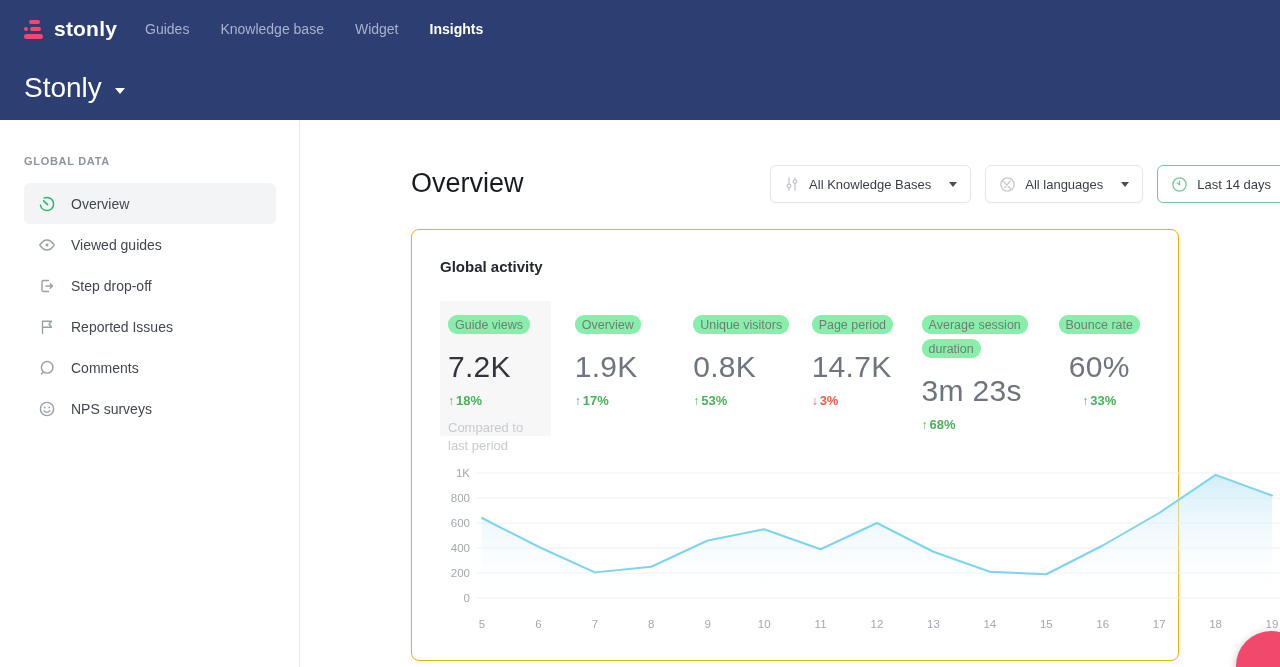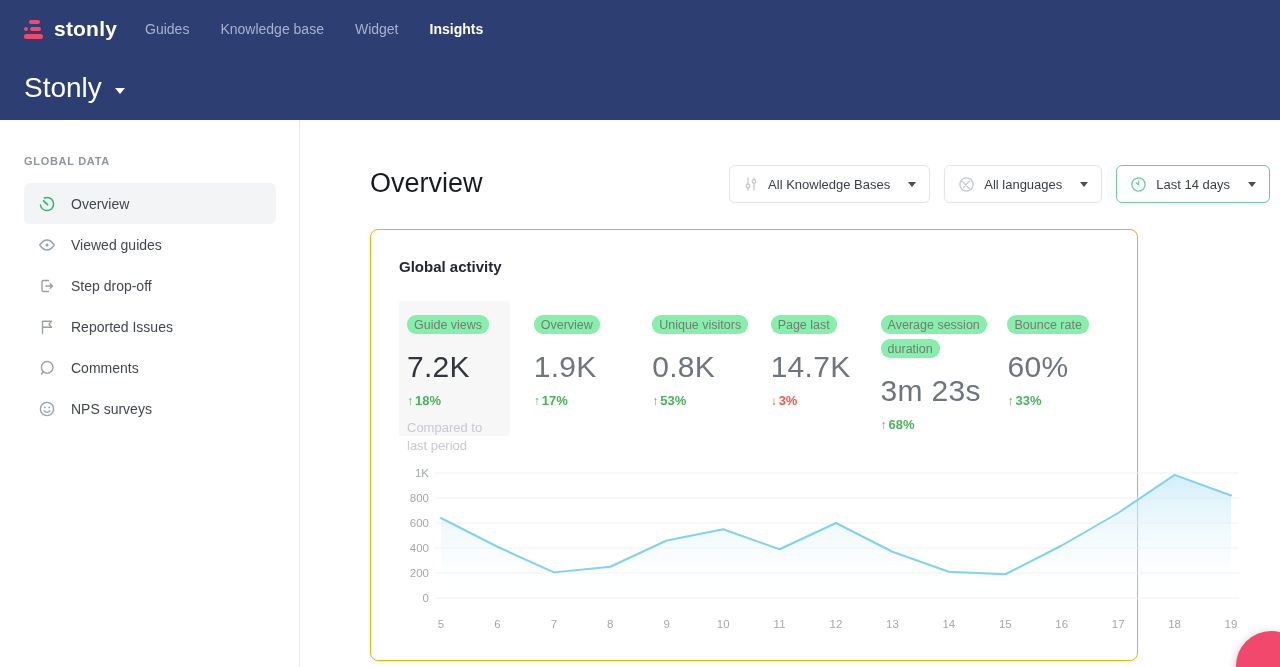--- a/index.html
+++ b/index.html
@@ -15,21 +15,21 @@
   .logo-icon .b { background:#f2486b; border-radius:3px; height:4.2px; }
   .logo-text { color:#ffffff; font-size:21px; font-weight:bold; letter-spacing:.2px; }
   .nav-item { color:#a8b2cf; font-size:14px; margin-right:31px; cursor:pointer; }
   .nav-item.active { color:#ffffff; font-weight:bold; }
   .workspace { display:flex; align-items:center; gap:13px; margin-top:24px; cursor:pointer; width:fit-content; }
   .workspace-name { color:#ffffff; font-size:28px; }
   .caret { width:0; height:0; border-left:4.5px solid transparent; border-right:4.5px solid transparent; border-top:5.5px solid #4a4f57; }
   .caret.white { border-top-color:#ffffff; border-left-width:5px; border-right-width:5px; border-top-width:6px; margin-top:6px; }
 
   
-  .layout { display:flex; height:547px; }
+  .layout { display:flex; height:547px;gap:41px; }
   .sidebar { width:300px; border-right:1px solid #e7e8ea; padding:35px 23px 0 24px; flex-shrink:0; }
   .section-label { font-size:11px; color:#8f959e; letter-spacing:.7px; margin-bottom:16px; font-weight:bold; }
   .side-item { display:flex; align-items:center; gap:15px; height:41px; padding:0 14px; border-radius:6px; font-size:14px; color:#42474f; cursor:pointer; }
   .side-item.active { background:#f3f4f6; }
   .side-item svg { flex-shrink:0; }
 
   .main { flex:1; padding:45px 0 0 70px; }
   .title-row { width:900px; display:flex; justify-content:space-between; align-items:flex-start; }
   .page-title { font-size:27px; color:#181b20; font-weight:400; padding-top:3px; }
   .filters { display:flex; gap:14px; }
@@ -41,21 +41,21 @@
   .card { width:768px; height:432px; margin-top:26px; background:#fff; border:1px solid #eab308; border-radius:8px; box-shadow:0 1px 4px rgba(20,30,60,.05); padding:28px 28px 0; }
   .card-title { font-size:15px; font-weight:bold; color:#23272e; }
 
   .metrics { display:flex; margin-top:26px; height:135px; }
   .metric { padding-top:10px; }
   .metric.first { width:128px; background:#f7f7f8; padding:10px 8px 0; margin-right:24px; border-radius:2px; }
   .metric.c1 { width:140px; }
   .metric.c2 { width:140px; }
   .metric.c3 { width:130px; }
   .metric.c4 { width:150px; }
-  .metric.c5 { width:120px; }
+  .metric.c5 { width:120px;text-align:center; }
   .label-wrap { max-width:118px; line-height:1.5; }
   .pill { display:inline; background:#86efac; color:#767b72; font-size:12.5px; padding:2.5px 7px; border-radius:9px; -webkit-box-decoration-break:clone; box-decoration-break:clone; }
   .metric .value { font-size:30px; color:#6e757f; margin-top:15px; letter-spacing:.3px; }
   .metric.first .value { color:#32363c; }
   .pct { font-size:13px; font-weight:bold; margin-top:9px; }
   .pct.up { color:#49b25a; }
   .pct.down { color:#f2594b; }
   .pct .arrow { font-size:12px; margin-right:2px; }
   .note { font-size:13px; color:#c7cad0; margin-top:11px; line-height:1.35; }
 
@@ -204,21 +204,21 @@
           <div class="pct up"><span class="arrow">↑</span><span>17%</span></div>
         </div>
 
         <div class="metric c2">
           <div class="label-wrap"><span class="pill">Unique visitors</span></div>
           <div class="value">0.8K</div>
           <div class="pct up"><span class="arrow">↑</span><span>53%</span></div>
         </div>
 
         <div class="metric c3">
-          <div class="label-wrap"><span class="pill">Page last</span></div>
+          <div class="label-wrap"><span class="pill">Page period</span></div>
           <div class="value">14.7K</div>
           <div class="pct down"><span class="arrow">↓</span><span>3%</span></div>
         </div>
 
         <div class="metric c4">
           <div class="label-wrap"><span class="pill">Average session duration</span></div>
           <div class="value">3m 23s</div>
           <div class="pct up"><span class="arrow">↑</span><span>68%</span></div>
         </div>
 

